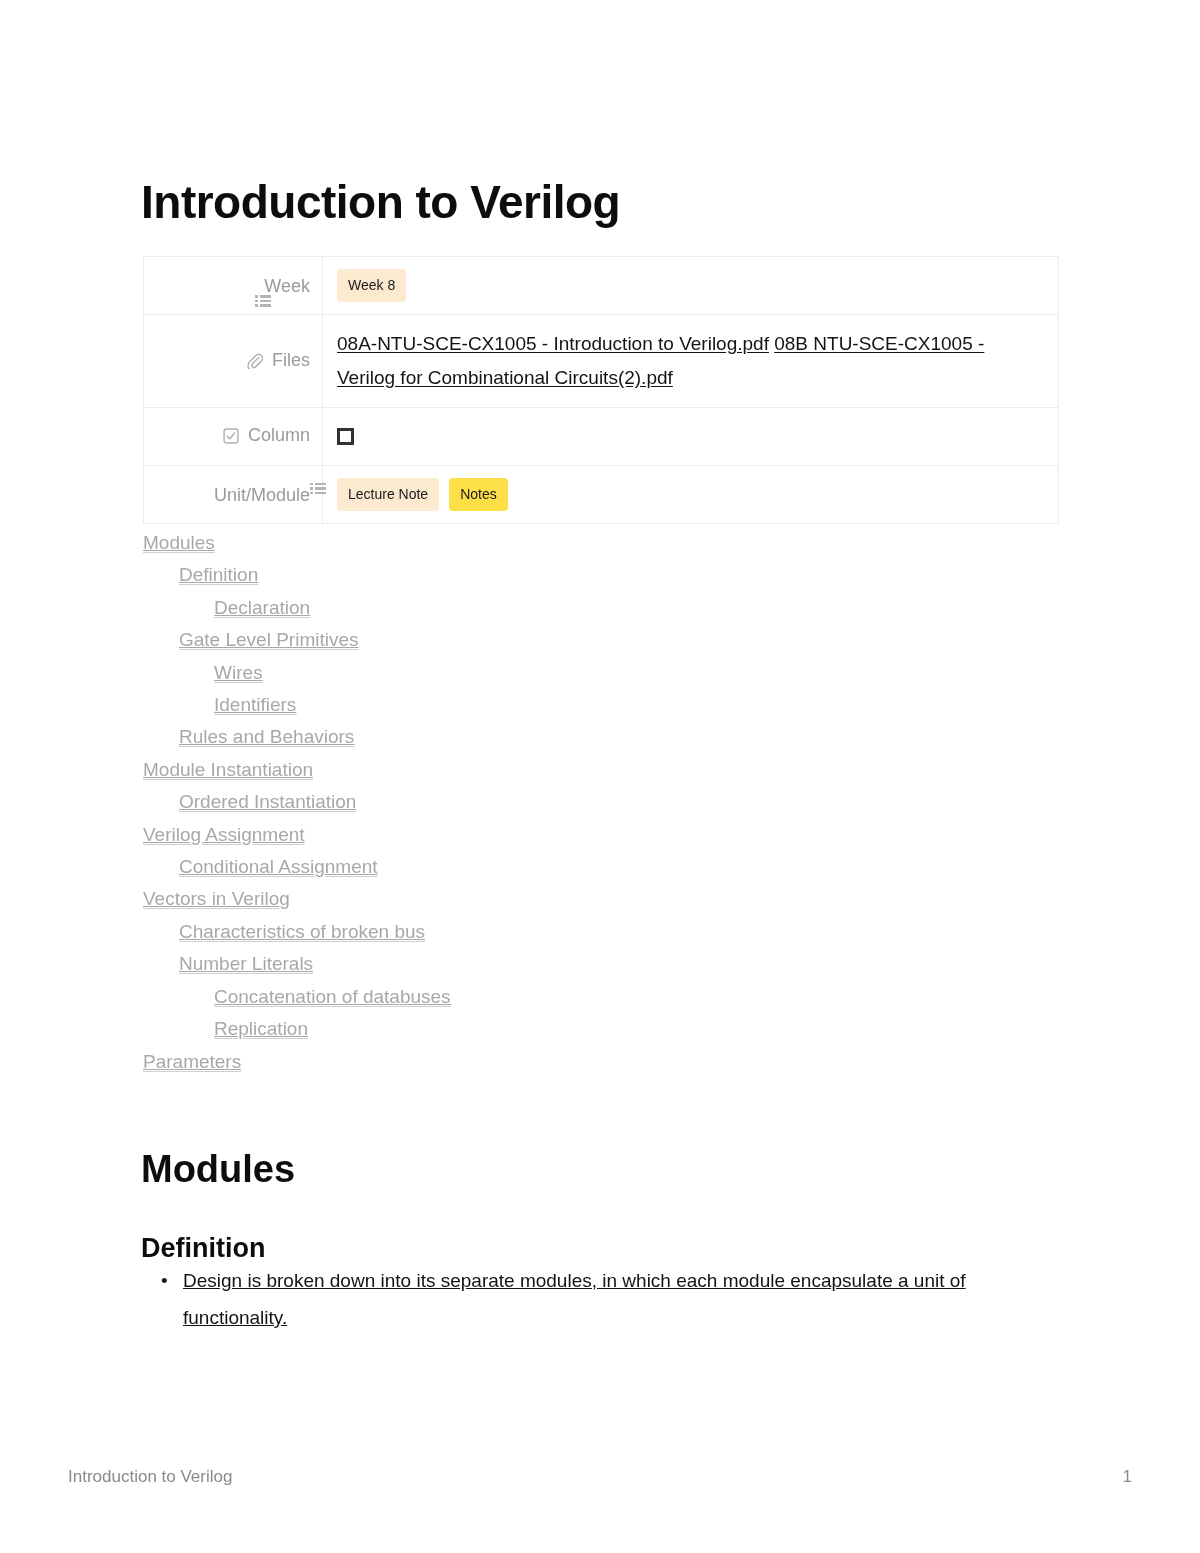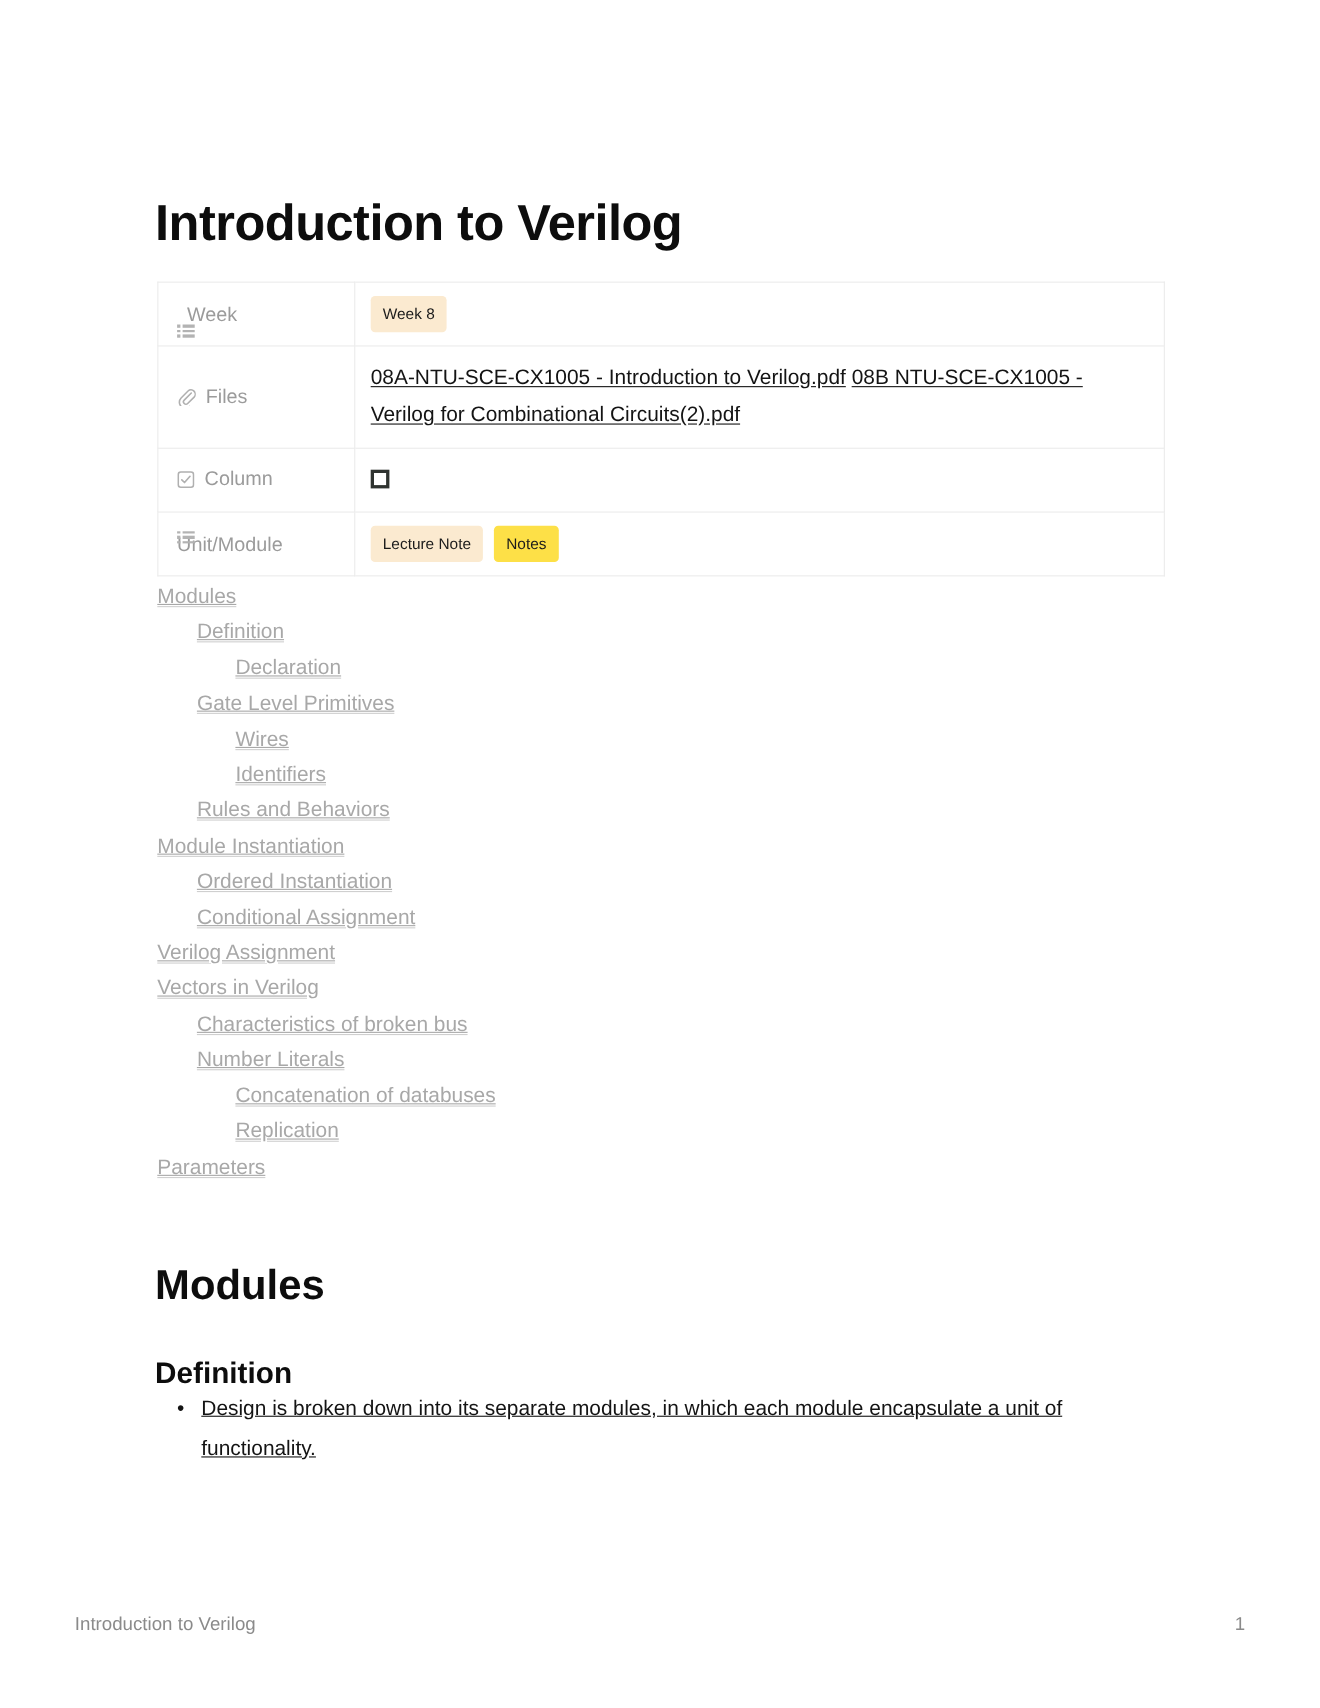--- a/index.html
+++ b/index.html
@@ -49,20 +49,21 @@
   }
   .props-table tr { }
   .props-table td {
     border: 1px solid #ececec;
     vertical-align: middle;
     padding: 0;
   }
   .prop-key-cell {
     width: 149px;
     padding: 14px 12px 14px 17px !important;
+    text-align: right;
   }
   .prop-val-cell {
     padding: 12px 14px 12px 14px !important;
   }
   .prop-key {
     display: block;
     font-size: 18px;
     line-height: 26px;
     color: #9b9b9b;
     font-weight: 400;
@@ -307,22 +308,22 @@
   <nav class="toc">
     <a class="toc-item lvl0" href="#"><span class="lnk">Modules</span></a>
     <a class="toc-item lvl1" href="#"><span class="lnk">Definition</span></a>
     <a class="toc-item lvl2" href="#"><span class="lnk">Declaration</span></a>
     <a class="toc-item lvl1" href="#"><span class="lnk">Gate Level Primitives</span></a>
     <a class="toc-item lvl2" href="#"><span class="lnk">Wires</span></a>
     <a class="toc-item lvl2" href="#"><span class="lnk">Identifiers</span></a>
     <a class="toc-item lvl1" href="#"><span class="lnk">Rules and Behaviors</span></a>
     <a class="toc-item lvl0" href="#"><span class="lnk">Module Instantiation</span></a>
     <a class="toc-item lvl1" href="#"><span class="lnk">Ordered Instantiation</span></a>
+    <a class="toc-item lvl0" href="#"><span class="lnk">Verilog Assignment</span></a>
     <a class="toc-item lvl1" href="#"><span class="lnk">Conditional Assignment</span></a>
-    <a class="toc-item lvl0" href="#"><span class="lnk">Verilog Assignment</span></a>
     <a class="toc-item lvl0" href="#"><span class="lnk">Vectors in Verilog</span></a>
     <a class="toc-item lvl1" href="#"><span class="lnk">Characteristics of broken bus</span></a>
     <a class="toc-item lvl1" href="#"><span class="lnk">Number Literals</span></a>
     <a class="toc-item lvl2" href="#"><span class="lnk">Concatenation of databuses</span></a>
     <a class="toc-item lvl2" href="#"><span class="lnk">Replication</span></a>
     <a class="toc-item lvl0" href="#"><span class="lnk">Parameters</span></a>
   </nav>
 
   <h2 class="h1">Modules</h2>
   <h3 class="h2">Definition</h3>

